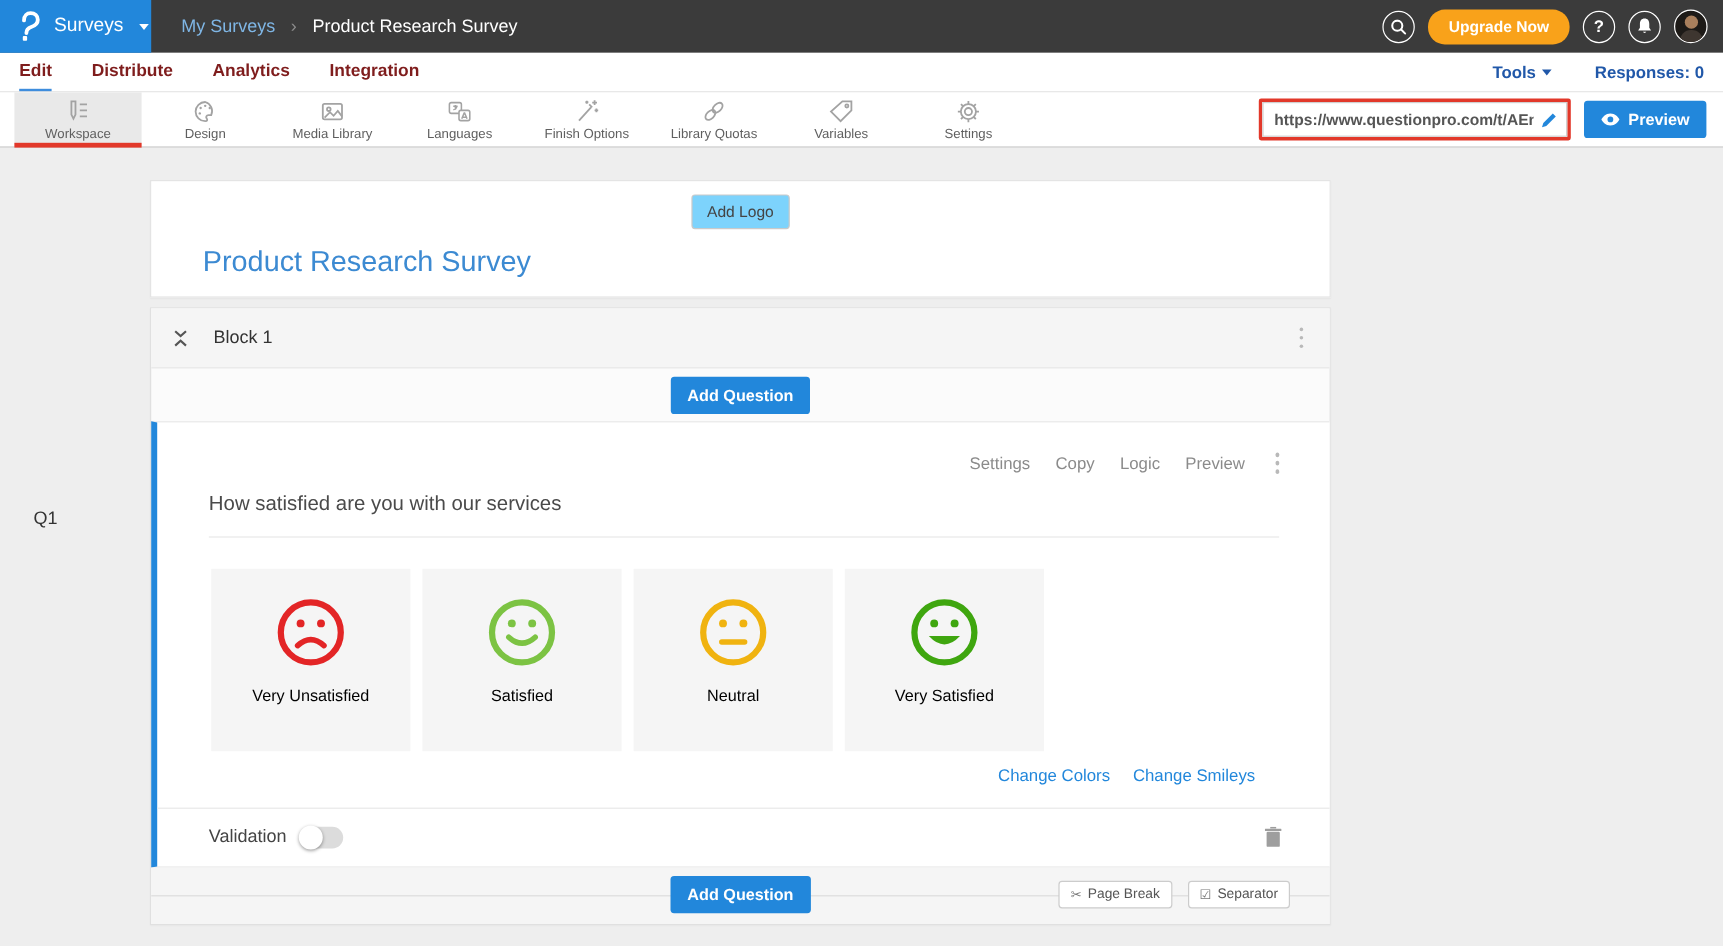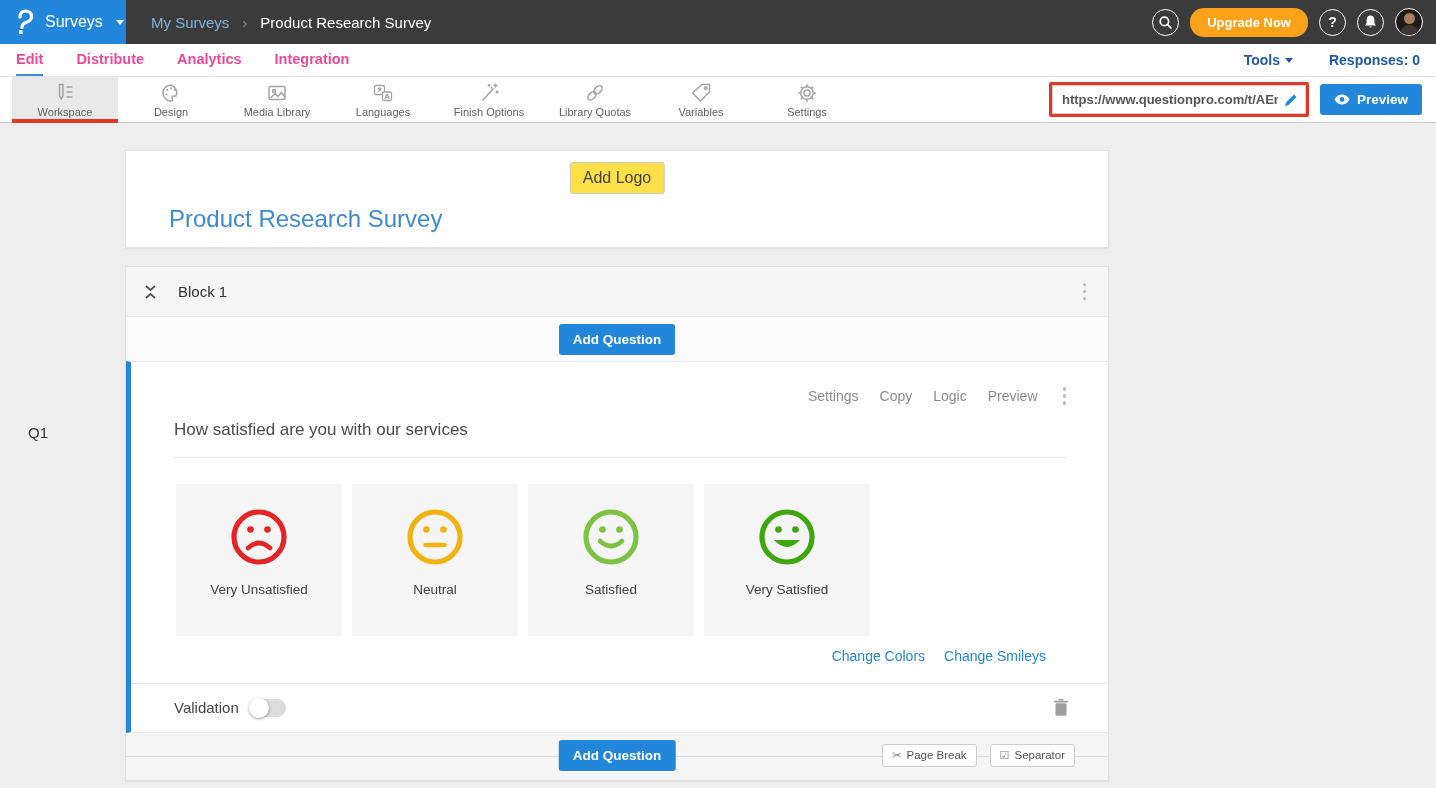--- a/index.html
+++ b/index.html
@@ -18,21 +18,21 @@
   .crumb-sep { color: #8d8d8d; font-size: 15px; }
   .crumb-current { color: #fff; }
   .topbar-right { margin-left: auto; display: flex; align-items: center; gap: 11px; padding-right: 13px; }
   .circle-btn { width: 27px; height: 27px; border: 1.6px solid #fff; border-radius: 50%; display: flex; align-items: center; justify-content: center; color: #fff; font-size: 14px; font-weight: bold; cursor: pointer; flex: none; }
   .upgrade-btn { background: #f9a21a; color: #fff; font-weight: bold; font-size: 13px; border: none; border-radius: 14px; padding: 7px 17px; cursor: pointer; font-family: inherit; }
   .avatar { width: 28px; height: 28px; border-radius: 50%; border: 1.6px solid #fff; background: #1d1a17; position: relative; overflow: hidden; cursor: pointer; flex: none; }
   .avatar::before { content: ""; position: absolute; left: 8px; top: 4px; width: 11px; height: 11px; border-radius: 50%; background: #a97f5c; }
   .avatar::after { content: ""; position: absolute; left: 4px; top: 16px; width: 19px; height: 12px; border-radius: 9px 9px 0 0; background: #3e3630; }
   
   .nav-row { height: 33px; background: #fff; border-bottom: 1px solid #e3e3e3; display: flex; align-items: stretch; padding: 0 16px; }
-  .nav-tab { font-size: 14.5px; font-weight: 600; color: #ec4899; margin-right: 33px; display: flex; align-items: center; border-bottom: 2px solid transparent; cursor: pointer; }
+  .nav-tab { font-size: 14.5px; font-weight: 600; color: #7f1d1d; margin-right: 33px; display: flex; align-items: center; border-bottom: 2px solid transparent; cursor: pointer; }
   .nav-tab.active { border-bottom-color: #3e8ddd; }
   .nav-right { margin-left: auto; display: flex; align-items: center; gap: 36px; font-size: 14px; font-weight: 600; color: #2158a9; }
   .tools-dd { display: flex; align-items: center; gap: 5px; cursor: pointer; }
   .caret-down-blue { width: 0; height: 0; border-top: 5px solid #2158a9; border-left: 4.5px solid transparent; border-right: 4.5px solid transparent; }
   
   .toolbar { height: 46px; background: #fff; border-bottom: 1px solid #c9c9c9; display: flex; align-items: stretch; padding-left: 12px; }
   .tool-item { width: 106px; display: flex; flex-direction: column; align-items: center; justify-content: center; gap: 2px; position: relative; cursor: pointer; }
   .tool-item.selected { background: #e9e9e9; }
   .tool-item.selected::after { content: ""; position: absolute; left: 0; right: 0; bottom: -1px; height: 4px; background: #e2382a; }
   .tool-label { font-size: 11px; color: #5f5f5f; }
@@ -40,41 +40,41 @@
   .toolbar-right { margin-left: auto; display: flex; align-items: center; gap: 11px; padding-right: 14px; }
   .url-annotation { border: 3px solid #e2382a; border-radius: 2px; }
   .url-field { width: 254px; height: 29px; background: #fff; border: 1px solid #d0d0d0; display: flex; align-items: center; padding: 0 7px 0 9px; gap: 6px; }
   .url-text { flex: 1; font-size: 13px; font-weight: 600; color: #555; white-space: nowrap; overflow: hidden; }
   .pencil-btn { flex: none; cursor: pointer; display: flex; }
   .btn-primary { background: #2287db; color: #fff; border: none; border-radius: 3px; font-size: 13.5px; font-weight: bold; padding: 8px 14px; cursor: pointer; font-family: inherit; display: flex; align-items: center; gap: 7px; }
   
   .q-num { position: absolute; left: 28px; top: 424px; font-size: 15px; color: #333; }
   .content { margin: 27px 0 0 125px; width: 984px; }
   .title-card { background: #fff; border: 1px solid #e4e4e4; height: 98px; position: relative; box-shadow: 0 1px 1px rgba(0,0,0,0.04); }
-  .add-logo-btn { position: absolute; top: 11px; left: 50%; transform: translateX(-50%); background: #fde047; border: 1px solid #c9c9c9; border-radius: 3px; padding: 6px 12px; font-size: 16px; color: #444; cursor: pointer; font-family: inherit; }
+  .add-logo-btn { position: absolute; top: 11px; left: 50%; transform: translateX(-50%); background: #7dd3fc; border: 1px solid #c9c9c9; border-radius: 3px; padding: 6px 12px; font-size: 13px; color: #444; cursor: pointer; font-family: inherit; }
   .survey-title { position: absolute; left: 43px; bottom: 14px; font-size: 24px; color: #3c8ad2; cursor: text; }
   
-  .block-card { margin-top: 18px; border: 1px solid #e0e0e0; background: #fbfbfb; box-shadow: 0 1px 1px rgba(0,0,0,0.04); }
+  .block-card { margin-top: 8px; border: 1px solid #e0e0e0; background: #fbfbfb; box-shadow: 0 1px 1px rgba(0,0,0,0.04); }
   .block-header { height: 50px; background: #f5f5f5; border-bottom: 1px solid #e8e8e8; display: flex; align-items: center; padding: 0 18px; }
   .collapse-btn { margin-right: 21px; cursor: pointer; display: flex; }
   .block-title { font-size: 15px; color: #333; }
   .kebab { margin-left: auto; display: flex; flex-direction: column; gap: 3.5px; cursor: pointer; padding: 4px; }
   .kebab i { width: 3.5px; height: 3.5px; background: #b9b9b9; border-radius: 50%; }
   .add-q-strip { height: 44px; display: flex; align-items: center; justify-content: center; }
   
   .question-card { background: #fff; border-top: 1px solid #e8e8e8; border-bottom: 1px solid #e8e8e8; border-left: 5px solid #2287db; }
   .q-actions { display: flex; justify-content: flex-end; align-items: center; gap: 21px; padding: 21px 38px 0 0; font-size: 14px; color: #8b8b8b; }
   .q-action { cursor: pointer; }
   .q-actions .kebab { margin-left: 0; }
   .q-title-wrap { margin: 11px 42px 0 43px; border-bottom: 1px solid #e8e8e8; padding-bottom: 17px; }
   .q-title { font-size: 17px; color: #4a4a4a; cursor: text; }
   .smiley-row { display: flex; gap: 10px; margin: 26px 0 0 45px; }
   .smiley-card { width: 166px; height: 152px; background: #f5f5f5; display: flex; flex-direction: column; align-items: center; cursor: pointer; }
   .smiley-svg { margin-top: 21px; }
-  .smiley-label { margin-top: 13px; font-size: 13.5px; color: #404040; text-align: right; }
+  .smiley-label { margin-top: 13px; font-size: 13.5px; color: #000000; text-align: right; }
   .change-links { width: 870px; margin-left: 45px; display: flex; justify-content: flex-end; gap: 19px; margin-top: 12px; font-size: 14px; }
   .link { color: #2287db; cursor: pointer; }
   .validation-row { margin-top: 19px; border-top: 1px solid #e8e8e8; display: flex; align-items: center; padding: 15px 40px 15px 43px; }
   .validation-label { font-size: 15px; color: #444; margin-right: 11px; }
   .toggle { width: 36px; height: 18px; background: #dcdcdc; border-radius: 10px; position: relative; cursor: pointer; }
   .toggle-knob { position: absolute; left: -1px; top: -1px; width: 20px; height: 20px; background: #fff; border-radius: 50%; box-shadow: 0 1px 3px rgba(0,0,0,0.4); }
   .trash-btn { margin-left: auto; cursor: pointer; display: flex; }
   
   .block-footer { height: 47px; background: #f5f5f5; position: relative; }
   .footer-line { position: absolute; left: 0; right: 0; top: 23px; height: 1px; background: #ddd; }
@@ -291,35 +291,35 @@
           <svg class="smiley-svg" width="64" height="64" viewBox="-32 -32 64 64">
             <circle class="face-ring" r="25" fill="none" stroke-width="5.2" stroke="#e32526"></circle>
             <circle class="eye" cx="-8.5" cy="-7.5" r="3.3" fill="#e32526"></circle>
               <circle class="eye" cx="8.5" cy="-7.5" r="3.3" fill="#e32526"></circle>
             <path class="mouth" d="M-11 11 Q0 1 11 11" fill="none" stroke="#e32526" stroke-width="4.6" stroke-linecap="round"></path>
           </svg>
           <span class="smiley-label">Very Unsatisfied</span>
         </div>
         <div class="smiley-card">
           <svg class="smiley-svg" width="64" height="64" viewBox="-32 -32 64 64">
+            <circle class="face-ring" r="25" fill="none" stroke-width="5.2" stroke="#7cc343"></circle>
+            <circle class="eye" cx="-8.5" cy="-7.5" r="3.3" fill="#7cc343"></circle>
+              <circle class="eye" cx="8.5" cy="-7.5" r="3.3" fill="#7cc343"></circle>
+            <path class="mouth" d="M-11 4 Q0 14 11 4" fill="none" stroke="#7cc343" stroke-width="4.6" stroke-linecap="round"></path>
+          </svg>
+          <span class="smiley-label">Satisfied</span>
+        </div>
+        <div class="smiley-card">
+          <svg class="smiley-svg" width="64" height="64" viewBox="-32 -32 64 64">
             <circle class="face-ring" r="25" fill="none" stroke-width="5.2" stroke="#f0b310"></circle>
             <circle class="eye" cx="-8.5" cy="-7.5" r="3.3" fill="#f0b310"></circle>
               <circle class="eye" cx="8.5" cy="-7.5" r="3.3" fill="#f0b310"></circle>
             <path class="mouth" d="M-9.5 8 L9.5 8" fill="none" stroke="#f0b310" stroke-width="4.6" stroke-linecap="round"></path>
           </svg>
           <span class="smiley-label">Neutral</span>
-        </div>
-        <div class="smiley-card">
-          <svg class="smiley-svg" width="64" height="64" viewBox="-32 -32 64 64">
-            <circle class="face-ring" r="25" fill="none" stroke-width="5.2" stroke="#7cc343"></circle>
-            <circle class="eye" cx="-8.5" cy="-7.5" r="3.3" fill="#7cc343"></circle>
-              <circle class="eye" cx="8.5" cy="-7.5" r="3.3" fill="#7cc343"></circle>
-            <path class="mouth" d="M-11 4 Q0 14 11 4" fill="none" stroke="#7cc343" stroke-width="4.6" stroke-linecap="round"></path>
-          </svg>
-          <span class="smiley-label">Satisfied</span>
         </div>
         <div class="smiley-card">
           <svg class="smiley-svg" width="64" height="64" viewBox="-32 -32 64 64">
             <circle class="face-ring" r="25" fill="none" stroke-width="5.2" stroke="#3fa60f"></circle>
             <circle class="eye" cx="-8.5" cy="-7.5" r="3.3" fill="#3fa60f"></circle>
               <circle class="eye" cx="8.5" cy="-7.5" r="3.3" fill="#3fa60f"></circle>
             <path class="mouth" d="M-13 3 Q0 17 13 3 Z" fill="#3fa60f" stroke="none"></path>
           </svg>
           <span class="smiley-label">Very Satisfied</span>
         </div>

